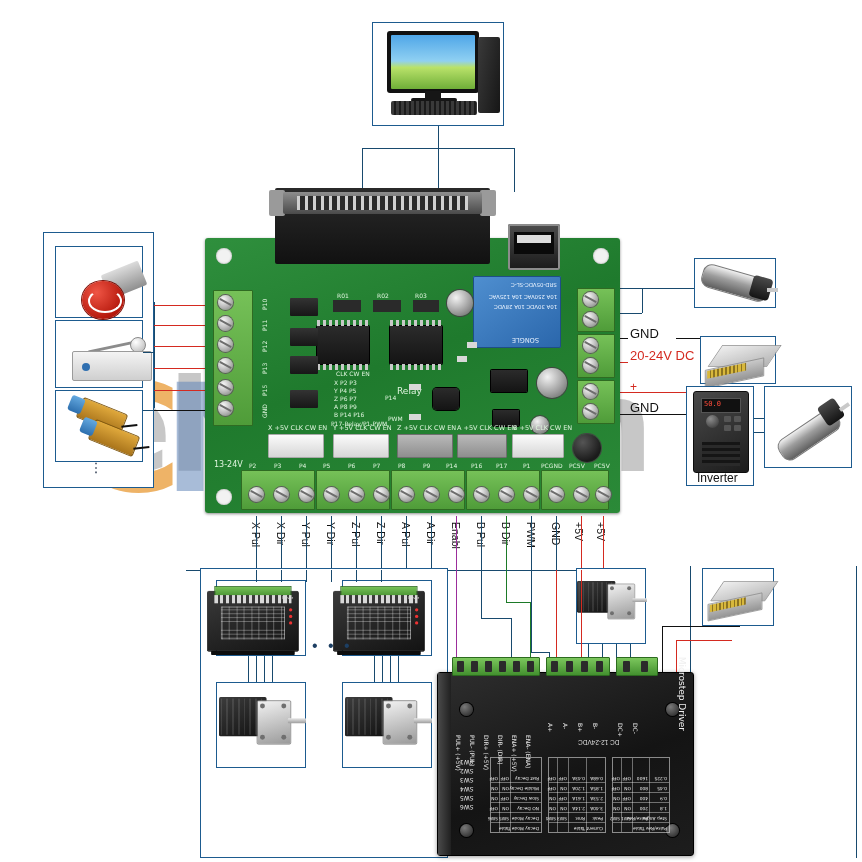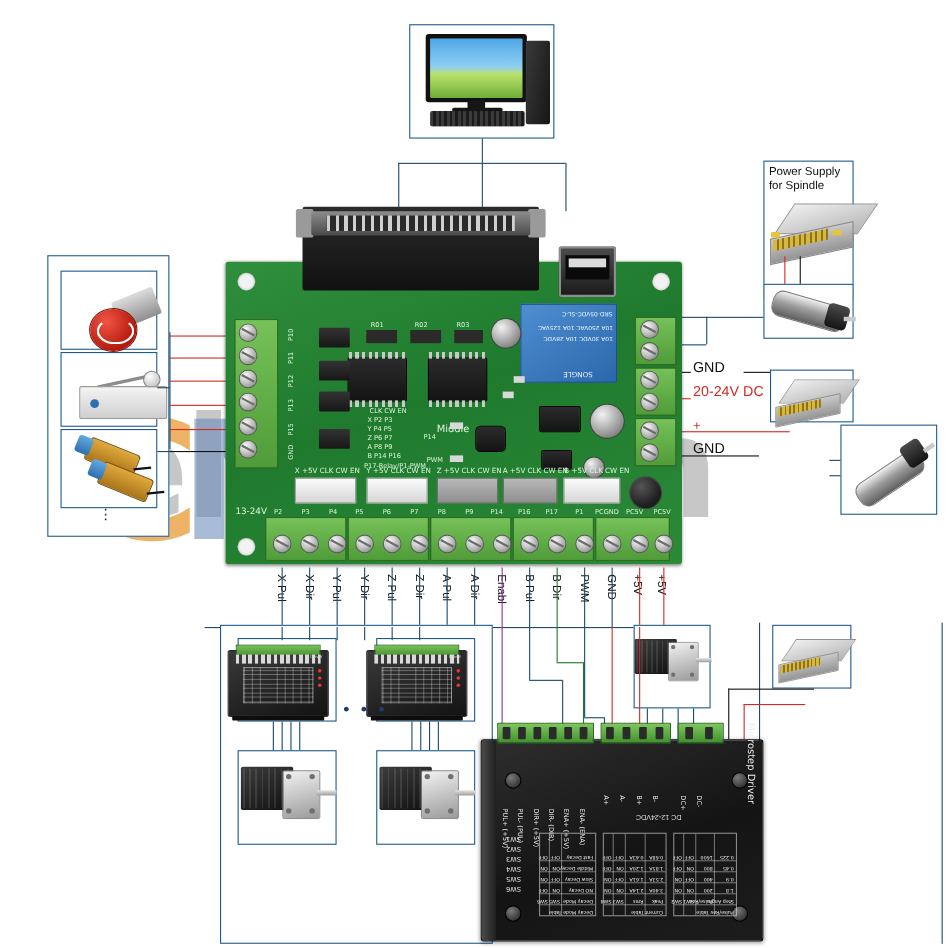--- a/index.html
+++ b/index.html
@@ -232,33 +232,20 @@
       <div class="tower"></div>
     </div>
   </div>
 
   <div class="wire v" style="left:438px;top:126px;height:22px;"></div>
   <div class="wire h" style="left:362px;top:148px;width:152px;"></div>
   <div class="wire v" style="left:362px;top:148px;height:44px;"></div>
   <div class="wire v" style="left:514px;top:148px;height:44px;"></div>
   <div class="wire v" style="left:438px;top:148px;height:40px;"></div>
 
-  <div class="box" style="left:694px;top:146px;width:82px;height:126px;">
-    <div class="lbl" style="left:4px;top:3px;font-size:10.5px;">Power Supply</div>
-    <div class="lbl" style="left:4px;top:16px;font-size:10.5px;">for Spindle</div>
-    <div class="psu" style="left:18px;top:38px;">
-      <div class="top"></div>
-        <div class="front"></div>
-        <div class="strip"></div>
-      <div class="yel" style="left:-12px;top:26px;"></div>
-      <div class="yel" style="left:44px;top:24px;"></div>
-    </div>
-    <div class="wire v red" style="left:18px;top:86px;height:40px;"></div>
-    <div class="wire v black" style="left:32px;top:86px;height:40px;"></div>
-  </div>
 
   <div class="box" style="left:694px;top:258px;width:82px;height:50px;">
     <div class="spindle" style="left:6px;top:12px;">
       <div class="barrel" style="left:0;top:0;transform:rotate(16deg);"></div>
       <div class="cap3" style="left:50px;top:6px;transform:rotate(16deg);"></div>
       <div class="shaft" style="left:66px;top:17px;"></div>
     </div>
   </div>
 
   <div class="wire h" style="left:612px;top:288px;width:82px;"></div>
@@ -280,20 +267,33 @@
         <div class="strip"></div>
     </div>
   </div>
 
   <div class="lbl red" style="left:630px;top:380px;font-size:12px;">+</div>
   <div class="wire h red" style="left:612px;top:392px;width:106px;"></div>
 
   <div class="lbl" style="left:630px;top:400px;font-size:13px;">GND</div>
   <div class="wire h black" style="left:612px;top:414px;width:78px;"></div>
 
+  <div class="box" style="left:686px;top:386px;width:68px;height:100px;">
+    <div class="inverter" style="left:6px;top:4px;">
+      <div class="disp"></div>
+      <div class="dig">50.0</div>
+      <div class="knob"></div>
+      <div class="btn" style="left:30px;top:24px;"></div>
+      <div class="btn" style="left:40px;top:24px;"></div>
+      <div class="btn" style="left:30px;top:33px;"></div>
+      <div class="btn" style="left:40px;top:33px;"></div>
+      <div class="vent"></div>
+    </div>
+    <div class="lbl" style="left:10px;top:84px;font-size:12px;">Inverter</div>
+  </div>
 
   <div class="box" style="left:764px;top:386px;width:88px;height:82px;">
     <div class="spindle" style="left:10px;top:16px;">
       <div class="barrel" style="left:0;top:20px;transform:rotate(-34deg);"></div>
       <div class="cap3" style="left:46px;top:-2px;transform:rotate(-34deg);"></div>
       <div class="shaft" style="left:64px;top:2px;transform:rotate(-34deg);"></div>
     </div>
   </div>
   <div class="wire h" style="left:754px;top:418px;width:10px;"></div>
   <div class="wire h" style="left:754px;top:432px;width:10px;"></div>
@@ -359,21 +359,21 @@
         <div class="slot"></div>
           <div class="tongue"></div>
       </div>
 
       <div class="relay">
         <div class="rt" style="right:4px;top:6px;">SRD-05VDC-SL-C</div>
         <div class="rt" style="right:4px;top:18px;">10A 250VAC   10A 125VAC</div>
         <div class="rt" style="right:4px;top:28px;">10A 30VDC    10A 28VDC</div>
         <div class="rt" style="right:22px;bottom:4px;font-size:6.5px;">SONGLE</div>
       </div>
-      <div class="silk" style="left:192px;top:148px;font-size:9px;">Middle</div>
+      <div class="silk" style="left:192px;top:148px;font-size:9px;">Relay</div>
 
       <div class="ic" style="left:112px;top:88px;width:52px;height:38px;"></div>
       <div class="ic" style="left:185px;top:88px;width:52px;height:38px;"></div>
       <div class="smd" style="left:112px;top:82px;width:52px;height:6px;
                   background:repeating-linear-gradient(90deg,#c9c9c9 0 3px,transparent 3px 6px);"></div>
       <div class="smd" style="left:112px;top:126px;width:52px;height:6px;
                   background:repeating-linear-gradient(90deg,#c9c9c9 0 3px,transparent 3px 6px);"></div>
       <div class="smd" style="left:185px;top:82px;width:52px;height:6px;
                   background:repeating-linear-gradient(90deg,#c9c9c9 0 3px,transparent 3px 6px);"></div>
       <div class="smd" style="left:185px;top:126px;width:52px;height:6px;

